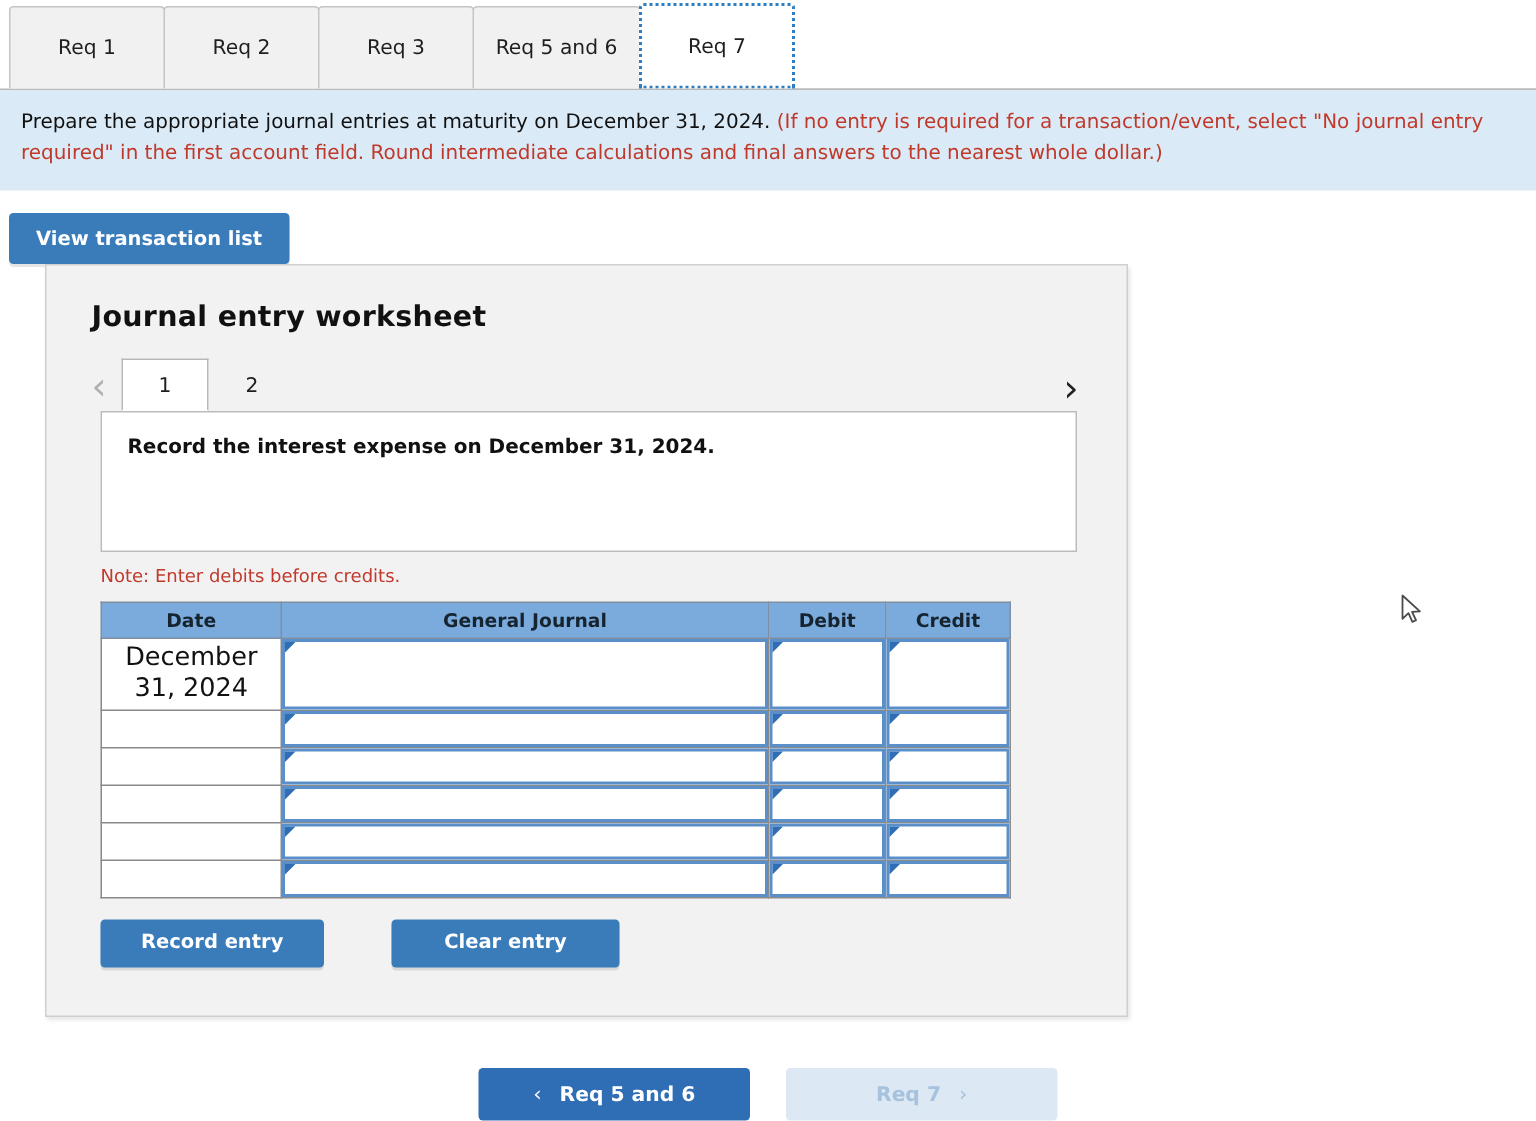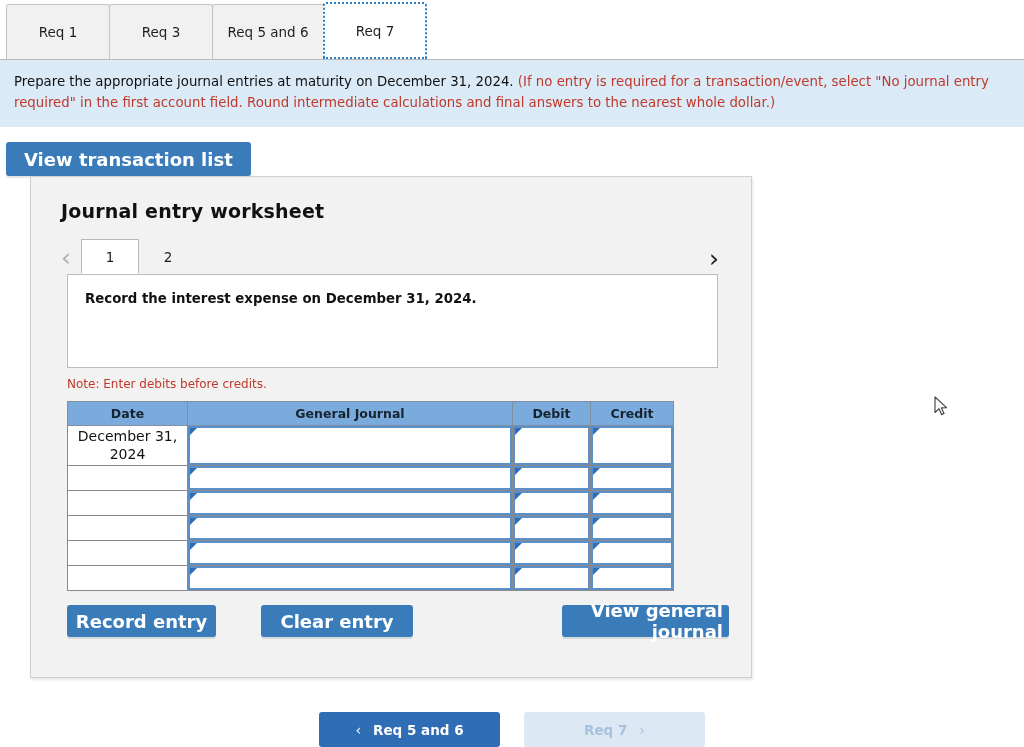--- a/index.html
+++ b/index.html
@@ -63,21 +63,21 @@
 
   
   .btn {
     display: inline-flex;
     align-items: center;
     justify-content: center;
     background: #3a7cba;
     color: #ffffff;
     border: none;
     border-radius: 3px;
-    font-size: 18px;
+    font-size: 13px;
     font-weight: bold;
     font-family: "DejaVu Sans", sans-serif;
     cursor: pointer;
     box-shadow: 0 2px 0 rgba(0,0,0,0.10);
     text-align: right;
   }
   .view-tx-wrap { padding: 15px 0 0 6px; }
   .btn-view-tx { height: 34px; padding: 0 18px; }
 
   
@@ -185,21 +185,21 @@
     background: #ffffff;
     vertical-align: middle;
   }
   .col-date  { width: 120px; }
   .col-gj    { width: 325px; }
   .col-debit { width: 78px; }
   .col-credit{ width: 83px; }
 
   td.date-cell {
     text-align: center;
-    font-size: 14px;
+    font-size: 17px;
     color: #111111;
     line-height: 1.25;
     padding: 2px 4px;
   }
   td.tall { height: 38px; }
 
   
   .cellbox {
     position: relative;
     width: 100%;
@@ -271,20 +271,23 @@
   }
 </style>
 </head>
 <body>
 
 <div class="tabstrip">
   <div class="req-tab">
       <span>Req 1</span>
     </div>
   <div class="req-tab">
+      <span>Req 2</span>
+    </div>
+  <div class="req-tab">
       <span>Req 3</span>
     </div>
   <div class="req-tab wide">
       <span>Req 5 and 6</span>
     </div>
   <div class="req-tab active">
       <span>Req 7</span>
     </div>
   <div class="tabstrip-filler"></div>
 </div>
@@ -406,21 +409,20 @@
         <td class="inputcell">
             <div class="cellbox"></div>
           </td>
       </tr>
     </tbody>
   </table>
 
   <div class="entry-actions">
     <button class="btn btn-record">Record entry</button>
     <button class="btn btn-clear">Clear entry</button>
-    <button class="btn btn-viewgj">View general journal</button>
   </div>
 </div>
 
 <div class="bottomnav">
   <button class="navbtn">
     <span class="nav-chev">‹</span>
     <span>Req 5 and 6</span>
   </button>
   <button class="navbtn disabled">
     <span>Req 7</span>

